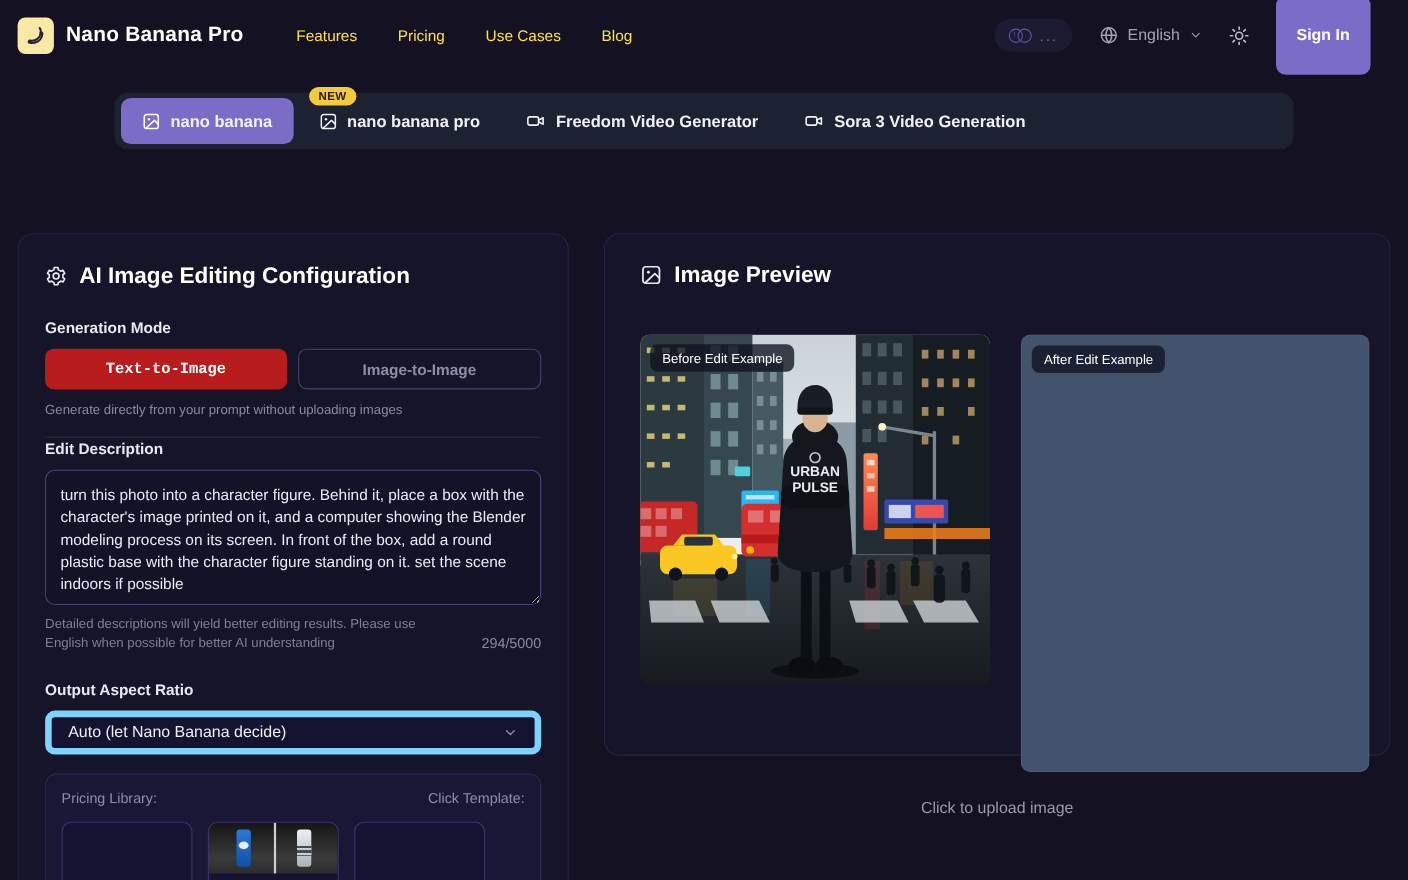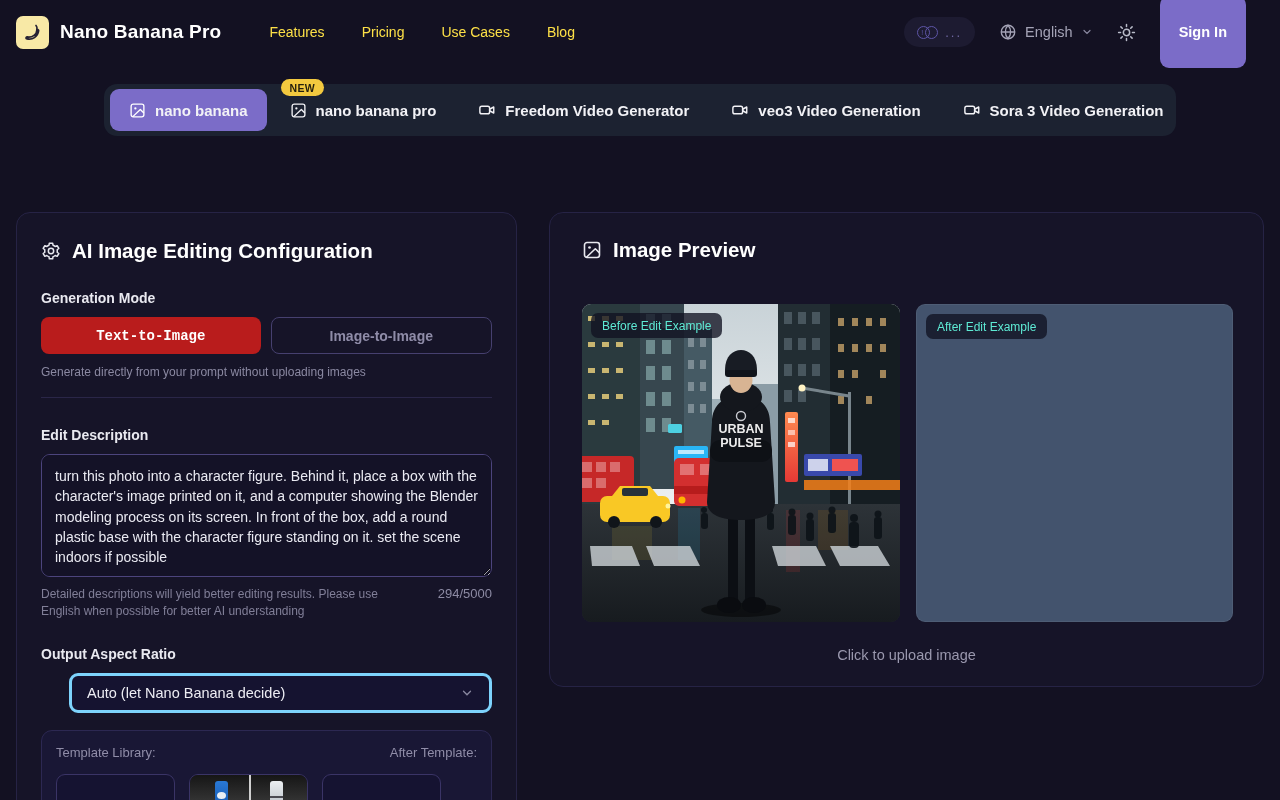--- a/index.html
+++ b/index.html
@@ -53,30 +53,30 @@
 
   
   .section-label { font-size: 14px; font-weight: 600; color: #e9e9f0; margin: 27px 0 11px; }
   .mode-row { display: flex; gap: 10px; }
   .mode-btn { flex: 1; height: 37px; border-radius: 8px; font-size: 14px; font-weight: 600;
               cursor: pointer; font-family: inherit; }
   .mode-btn.active { background: #b91c1c; color: #fff; border: none; font-family: Liberation Mono, monospace; }
   .mode-btn.inactive { background: transparent; color: #8f8ca8; border: 1px solid #46406f; }
   .mode-help { font-size: 12px; color: #8b89a2; margin-top: 11px; }
   .divider { border: none; border-top: 1px solid #2a2648; margin: 18px 0 0; }
-  .desc-label { margin-top: 29px; }
+  .desc-label { margin-top: 2px; }
   .desc-textarea { width: 100%; height: 123px; background: #141227; border: 1px solid #4c447d;
                    border-radius: 9px; color: #eaeaf2; font-size: 14px; line-height: 1.45;
                    padding: 11px 13px; resize: both; font-family: inherit; display: block; }
-  .desc-meta { display: flex; justify-content: space-between; align-items: flex-start; margin-top: 9px; }
+  .desc-meta { display: flex; justify-content: space-between; align-items: flex-end; margin-top: 9px; }
   .desc-help { font-size: 12px; color: #817f98; width: 368px; line-height: 1.38; }
   .char-count { font-size: 13px; color: #8d8ba4; }
-  .select-box { height: 40px; border: 3px solid #7dd3fc; border-radius: 9px; display: flex;
+  .select-box { height: 40px; border: 6px solid #7dd3fc; border-radius: 9px; display: flex;
                 align-items: center; justify-content: space-between; padding: 0 15px;
-                color: #ededf3; font-size: 14.5px; cursor: pointer; background: #151330; margin-left: 28px; }
+                color: #ededf3; font-size: 14.5px; cursor: pointer; background: #151330; }
   .template-box { margin-top: 17px; background: #191735; border: 1px solid #2c2852;
                   border-radius: 11px; padding: 14px 14px 18px; }
   .template-head { display: flex; justify-content: space-between; color: #908da8; font-size: 13px; }
   .template-cards { display: flex; gap: 14px; margin-top: 14px; }
   .template-card { width: 119px; height: 108px; border: 1px solid #3a3466; border-radius: 9px;
                    background: #151331; overflow: hidden; cursor: pointer; flex: none; }
   .cans-thumb { height: 46px; width: 100%; background: linear-gradient(#161616, #3a3a3a 70%, #2c2c2c);
                 position: relative; }
   .cans-thumb .vline { position: absolute; left: 50%; top: 0; width: 2px; height: 100%; background: #cfcfcf; }
   .can { position: absolute; bottom: 6px; width: 13px; height: 34px; border-radius: 3px; }
@@ -84,24 +84,24 @@
   .can.blue::after { content: ""; position: absolute; top: 11px; left: 2px; width: 9px; height: 7px;
                      background: #e8eef5; border-radius: 50%; }
   .can.silver { right: 24px; background: linear-gradient(#eceff2, #aab2ba); }
   .can.silver::after { content: ""; position: absolute; top: 15px; left: 0; width: 13px; height: 9px;
                        background: repeating-linear-gradient(#4a4a52 0 2px, #c9ced4 2px 4px); }
 
   
   .preview-row { display: flex; gap: 16px; margin-top: 42px; }
   .before-wrap { width: 318px; height: 318px; border-radius: 9px; overflow: hidden;
                  position: relative; cursor: pointer; flex: none; background: #20262b; }
-  .after-wrap { width: 317px; height: 318px; border-radius: 9px; background: #43536d;
-                border: 1px solid rgba(255,255,255,.06); position: relative; cursor: pointer; flex: none; }
+  .after-wrap { width: 317px; height: 398px; border-radius: 9px; background: #43536d;
+                border: 1px solid rgba(255,255,255,.06); position: relative; cursor: pointer; flex: none; margin-left: 12px; }
   .img-badge { position: absolute; top: 9px; left: 9px; background: rgba(17,18,33,.78);
-               color: #5eead4; font-size: 12px; padding: 5.5px 11px; border-radius: 7px; z-index: 2; }
+               color: #ffffff; font-size: 12px; padding: 5.5px 11px; border-radius: 7px; z-index: 2; }
   .upload-hint { text-align: center; color: #9a98ae; font-size: 14.5px; margin-top: 25px; cursor: pointer; }
 
   .icon-muted { color: #a4a3b6; }
 </style>
 </head>
 <body>
 
 <header class="navbar">
   <div class="logo-box">
     <svg width="21" height="21" viewBox="0 0 24 24" fill="none" stroke="#262233" stroke-width="2" stroke-linecap="round" stroke-linejoin="round">
@@ -180,29 +180,20 @@
   <div class="tab">
     <span>
       <svg width="18" height="18" viewBox="0 0 24 24" fill="none" stroke="#f2f2f6" stroke-width="1.9" stroke-linejoin="round">
         <rect x="2.5" y="7" width="13" height="10" rx="2.5"></rect>
           <path d="M15.5 11l5.5-3v8l-5.5-3z"></path>
       </svg>
     </span>
     <span>Freedom Video Generator</span>
   </div>
 
-  <div class="tab">
-    <span>
-      <svg width="18" height="18" viewBox="0 0 24 24" fill="none" stroke="#f2f2f6" stroke-width="1.9" stroke-linejoin="round">
-        <rect x="2.5" y="7" width="13" height="10" rx="2.5"></rect>
-          <path d="M15.5 11l5.5-3v8l-5.5-3z"></path>
-      </svg>
-    </span>
-    <span>veo3 Video Generation</span>
-  </div>
 
   <div class="tab">
     <span>
       <svg width="18" height="18" viewBox="0 0 24 24" fill="none" stroke="#f2f2f6" stroke-width="1.9" stroke-linejoin="round">
         <rect x="2.5" y="7" width="13" height="10" rx="2.5"></rect>
           <path d="M15.5 11l5.5-3v8l-5.5-3z"></path>
       </svg>
     </span>
     <span>Sora 3 Video Generation</span>
   </div>
@@ -242,22 +233,22 @@
       <span>Auto (let Nano Banana decide)</span>
       <span>
         <svg width="14" height="14" viewBox="0 0 24 24" fill="none" stroke="#8a89a0" stroke-width="2.2" stroke-linecap="round">
             <path d="M6 9l6 6 6-6"></path>
           </svg>
       </span>
     </div>
 
     <div class="template-box">
       <div class="template-head">
-        <span>Template Library:</span>
-        <span>After Template:</span>
+        <span>Pricing Library:</span>
+        <span>Click Template:</span>
       </div>
       <div class="template-cards">
         <div class="template-card"></div>
         <div class="template-card">
           <div class="cans-thumb">
             <span class="can blue"></span>
             <span class="vline"></span>
             <span class="can silver"></span>
           </div>
         </div>

